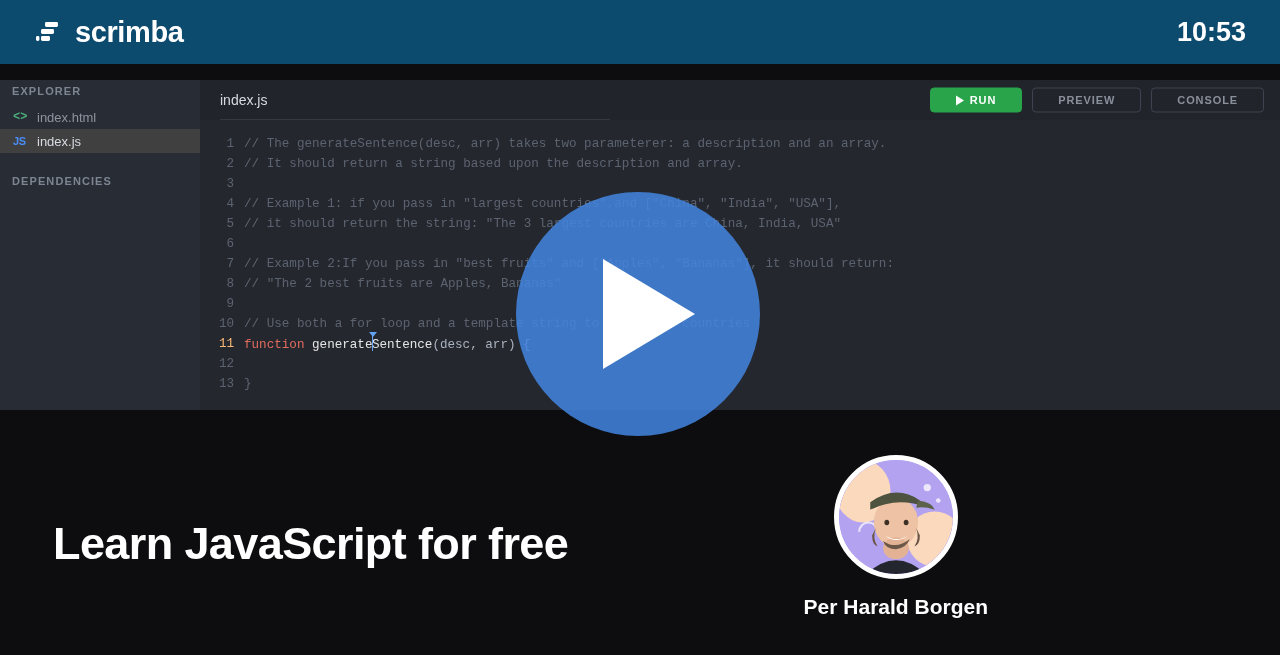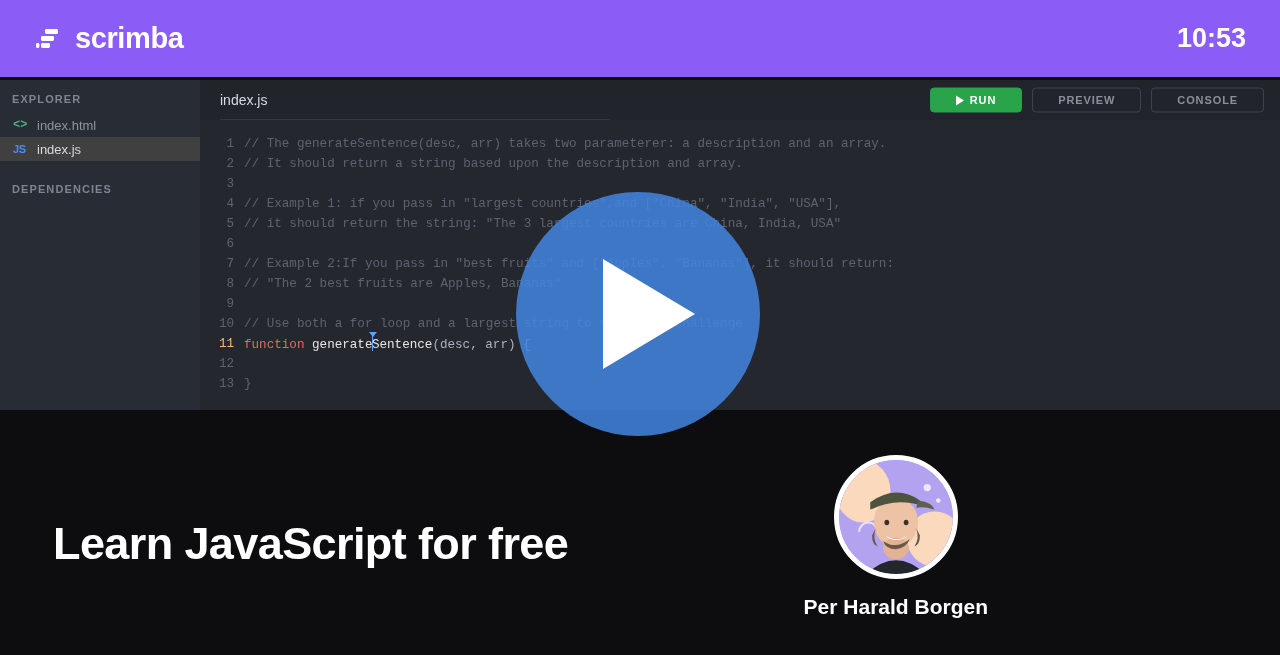--- a/index.html
+++ b/index.html
@@ -6,22 +6,22 @@
   html, body {
     width: 1280px; height: 655px;
     background: #0d0d0f;
     font-family: "Liberation Sans", sans-serif;
     overflow: hidden;
   }
   #app { position: relative; width: 1280px; height: 655px; }
 
   
   .header {
-    position: absolute; left: 0; top: 0; width: 1280px; height: 77px;
-    background: #8b5cf6;
+    position: absolute; left: 0; top: 0; width: 1280px; height: 64px;
+    background: #0c4a6e;
     display: flex; align-items: center; justify-content: space-between;
     padding: 0 34px 0 36px;
   }
   .brand { display: flex; align-items: center; gap: 11px; }
   .logo-mark { width: 28px; height: 24px; display: block; }
   .brand-name {
     color: #ffffff; font-size: 29px; font-weight: 700; letter-spacing: -0.4px;
   }
   .timer { color: #ffffff; font-size: 27px; font-weight: 700; letter-spacing: 0px; }
 
@@ -30,21 +30,21 @@
     position: absolute; left: 0; top: 80px; width: 1280px; height: 330px;
   }
 
   
   .sidebar {
     position: absolute; left: 0; top: 0; width: 200px; height: 330px;
     background: #282c34;
   }
   .section-label {
     color: #7d8592; font-size: 11px; font-weight: 700;
-    letter-spacing: 1.1px; padding: 13px 0 0 12px;
+    letter-spacing: 1.1px; padding: 5px 0 0 12px;
   }
   .file-list { margin-top: 8px; }
   .file-row {
     height: 24px; display: flex; align-items: center; gap: 8px;
     padding-left: 13px; font-size: 13px; color: #8d949e;
   }
   .file-row.active { background: #404040; color: #d7dae0; }
   .file-icon { font-size: 11px; font-weight: 700; width: 16px; display: inline-block; }
   .icon-html { color: #4caf7d; font-family: "Liberation Mono", monospace; font-size: 12px; }
   .icon-js { color: #4a8cf7; font-family: "Liberation Sans", sans-serif; font-size: 11px; letter-spacing: -0.3px; }
@@ -199,21 +199,21 @@
       <div class="code-area" id="code-area">
           <div class="code-line"><span class="ln">1</span><span class="src">// The generateSentence(desc, arr) takes two parameterer: a description and an array.</span></div>
           <div class="code-line"><span class="ln">2</span><span class="src">// It should return a string based upon the description and array.</span></div>
           <div class="code-line"><span class="ln">3</span><span class="src"></span></div>
           <div class="code-line"><span class="ln">4</span><span class="src">// Example 1: if you pass in "largest countries",and ["China", "India", "USA"],</span></div>
           <div class="code-line"><span class="ln">5</span><span class="src">// it should return the string: "The 3 largest countries are China, India, USA"</span></div>
           <div class="code-line"><span class="ln">6</span><span class="src"></span></div>
           <div class="code-line"><span class="ln">7</span><span class="src">// Example 2:If you pass in "best fruits" and ["Apples", "Bananas"], it should return:</span></div>
           <div class="code-line"><span class="ln">8</span><span class="src">// "The 2 best fruits are Apples, Bananas"</span></div>
           <div class="code-line"><span class="ln">9</span><span class="src"></span></div>
-          <div class="code-line"><span class="ln">10</span><span class="src">// Use both a for loop and a largest string to solve the challenge</span></div>
+          <div class="code-line"><span class="ln">10</span><span class="src">// Use both a for loop and a template string to solve the countries</span></div>
           <div class="code-line"><span class="ln cur">11</span><span class="src"><span class="kw">function</span><span class="fn"> generate</span><span class="caret"></span><span class="fn">Sentence</span><span class="punc">(desc, arr) {</span></span></div>
           <div class="code-line"><span class="ln">12</span><span class="src"></span></div>
           <div class="code-line"><span class="ln">13</span><span class="src">}</span></div>
         </div>
     </div>
   </div>
 
   <div class="play-overlay">
     <span class="tri"></span>
   </div>

